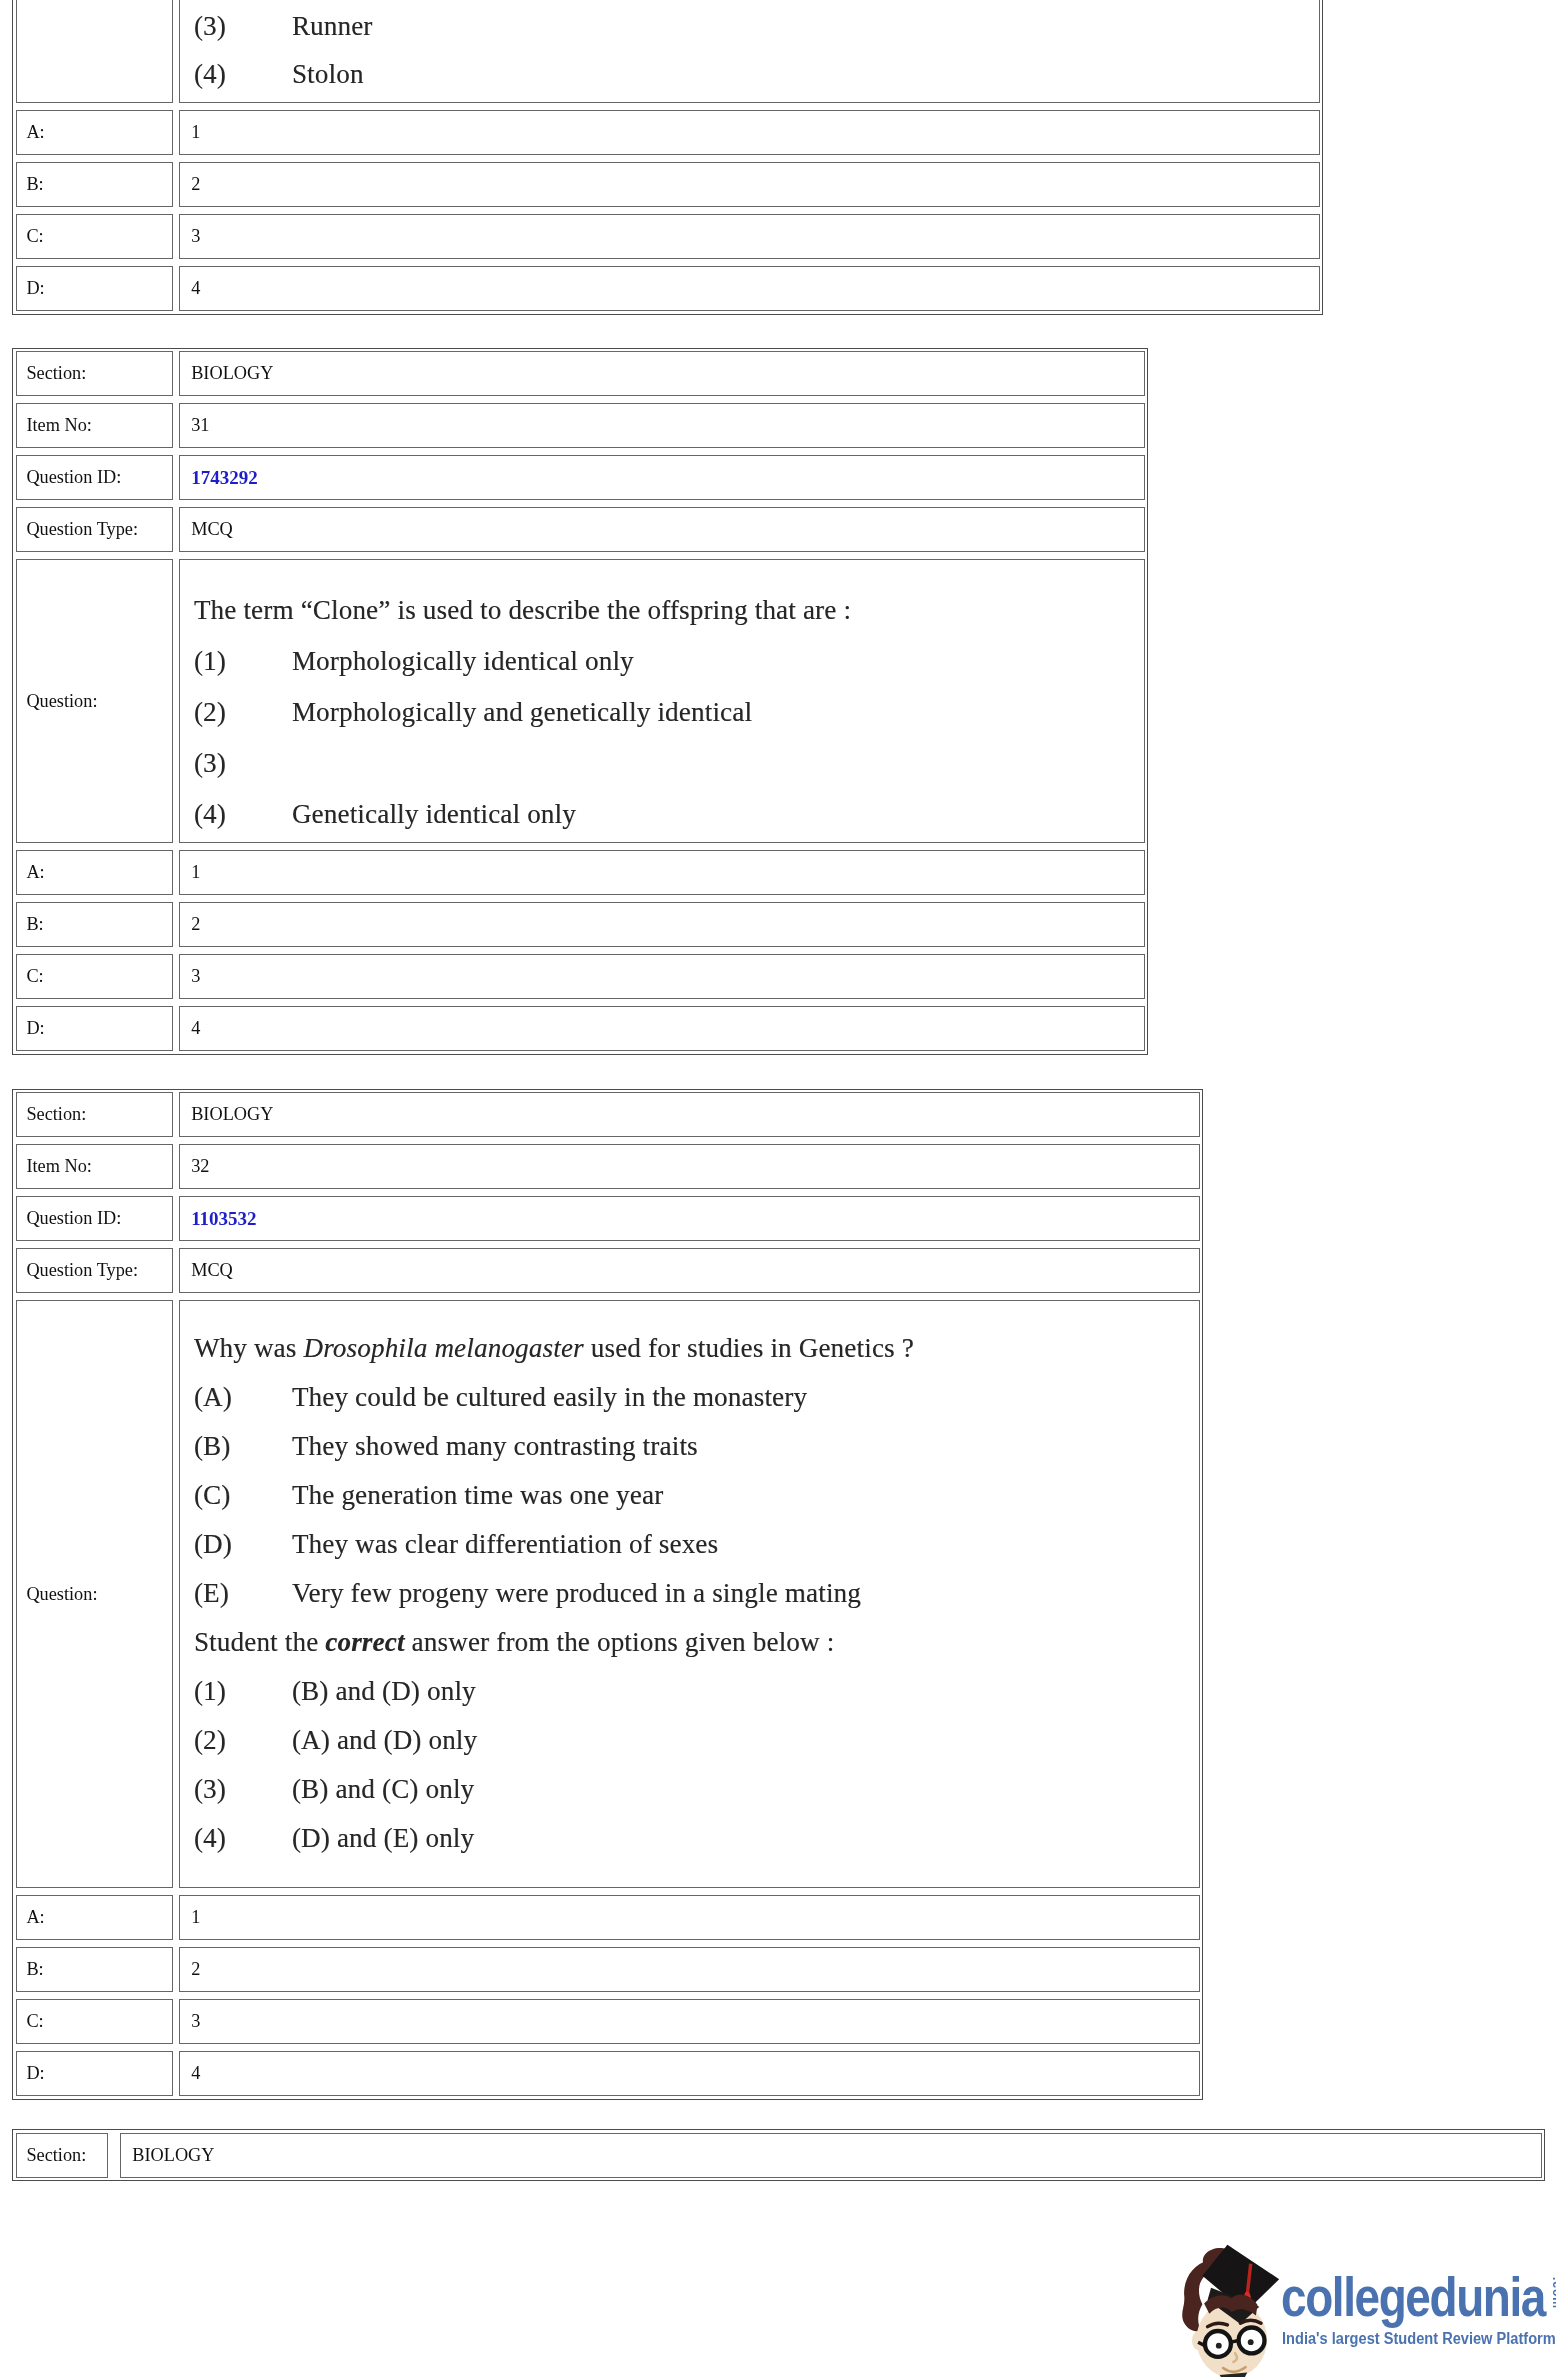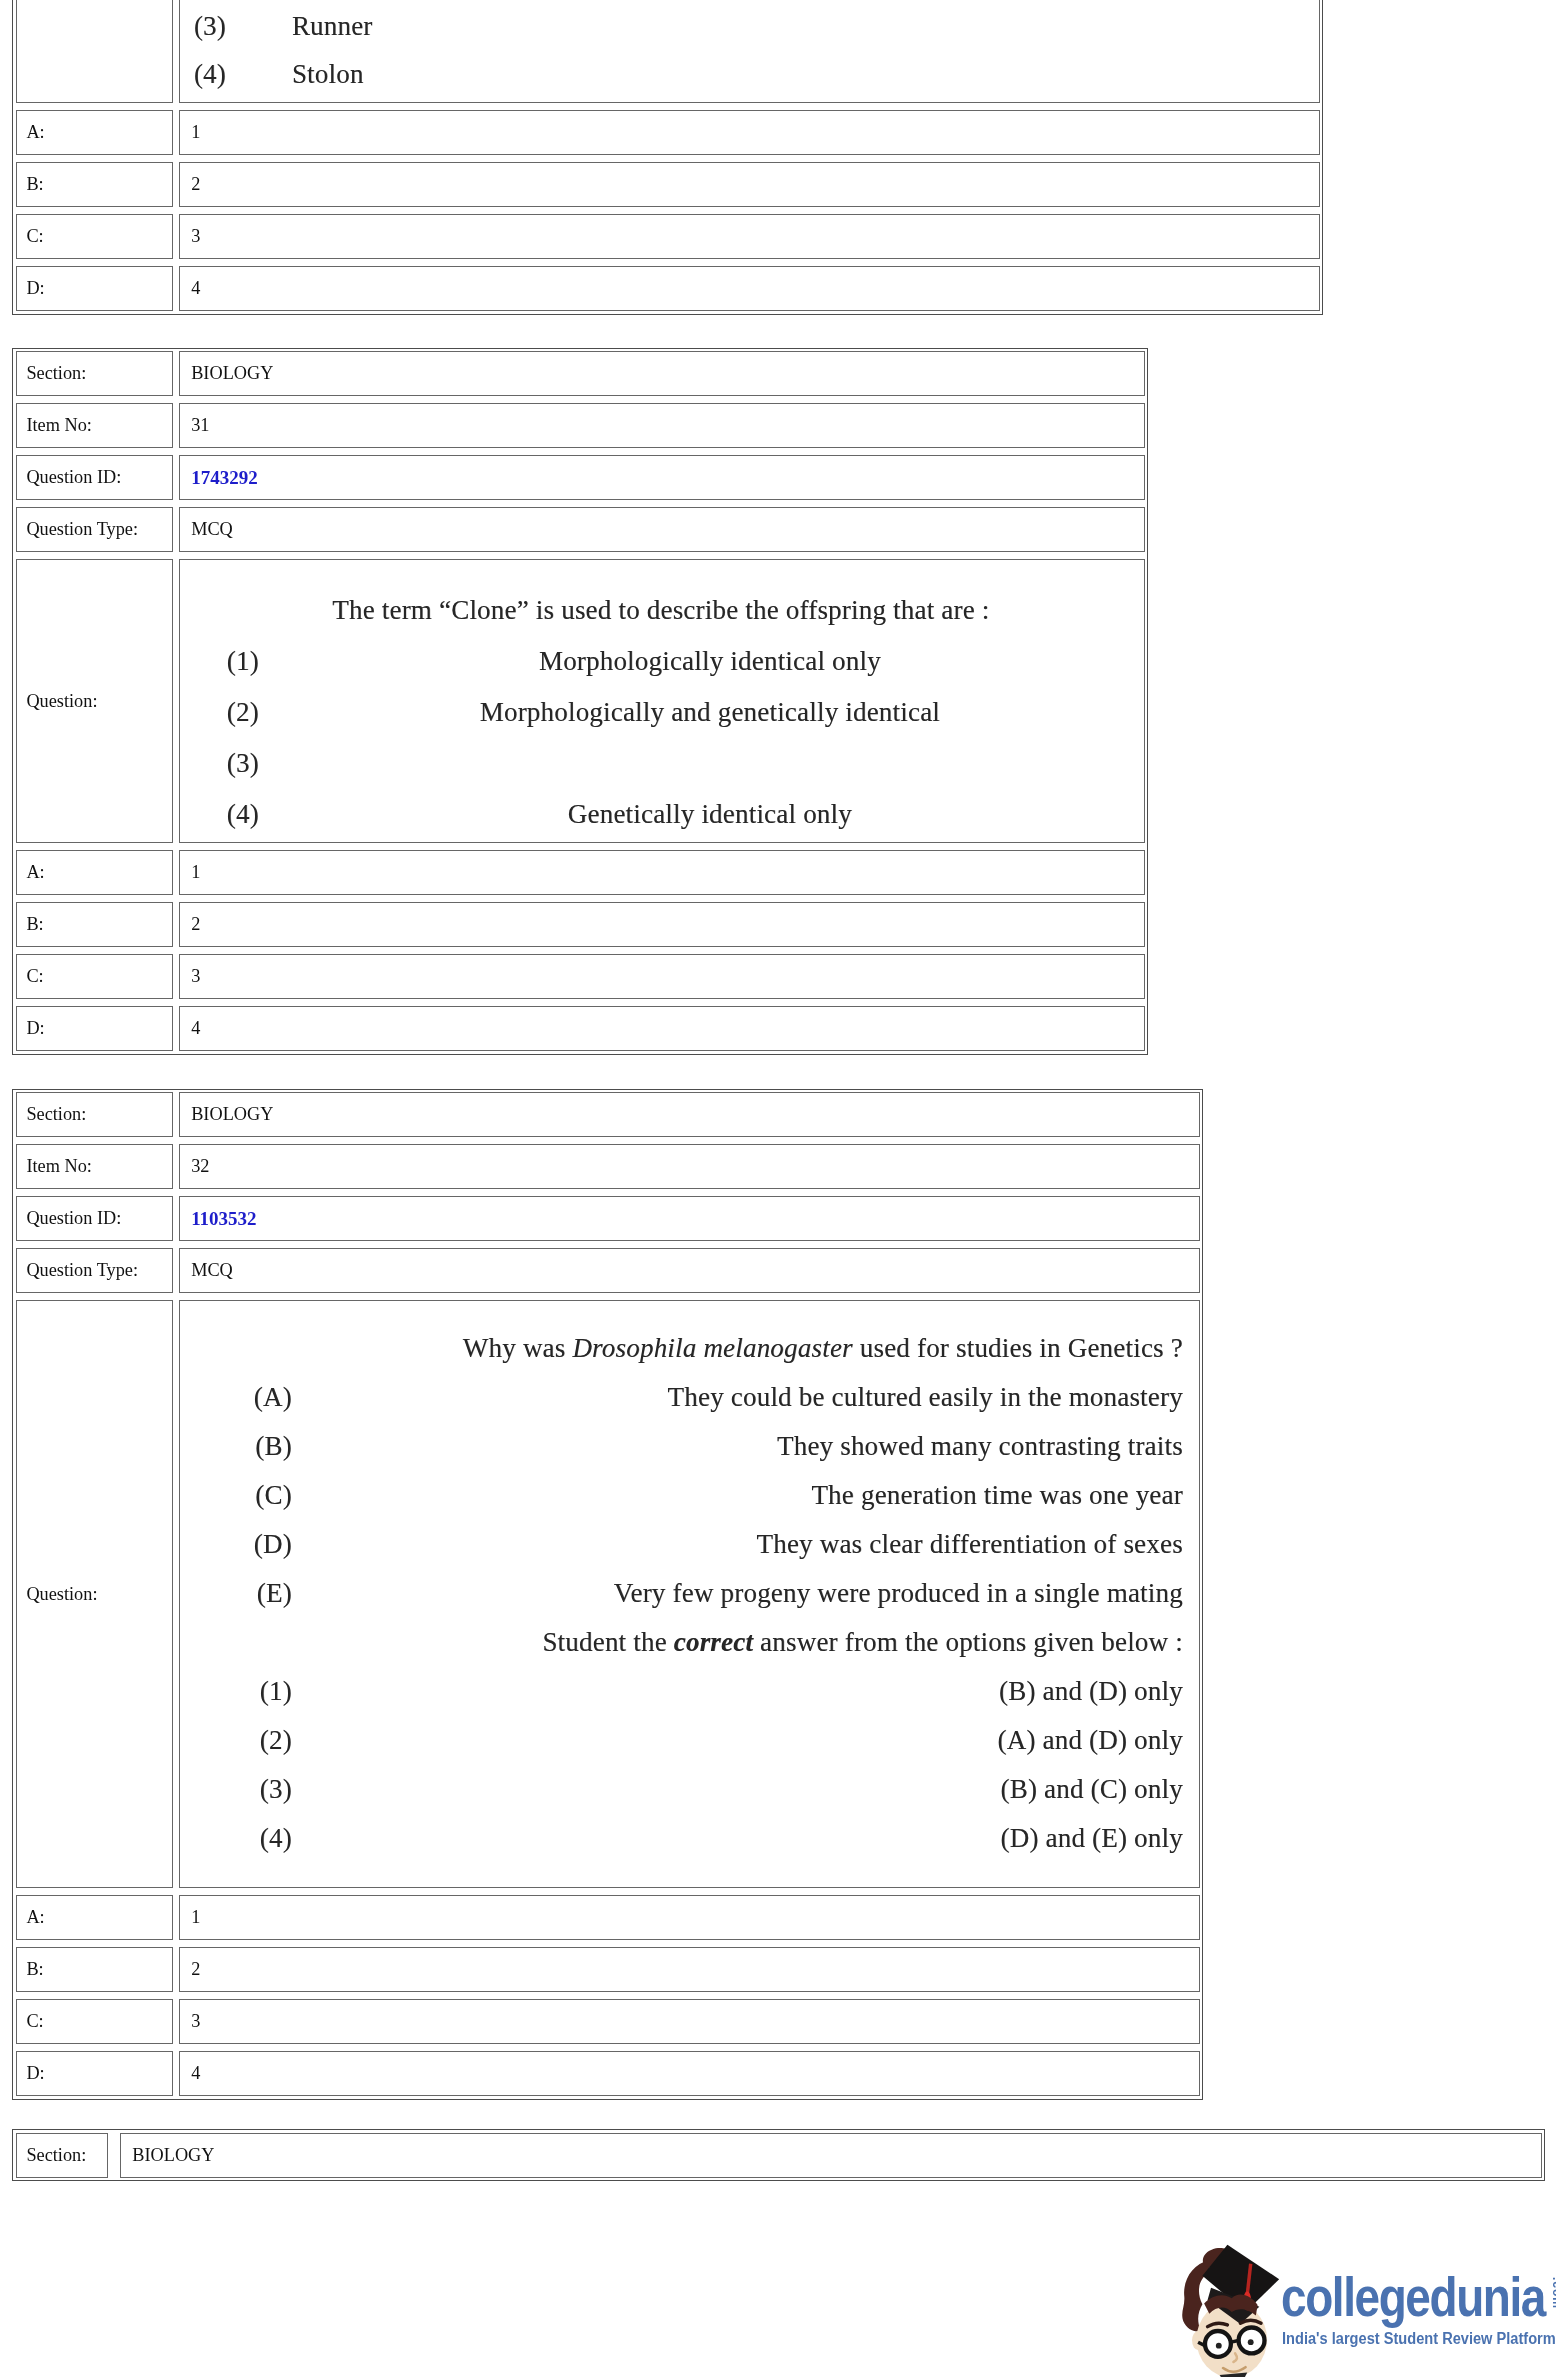--- a/index.html
+++ b/index.html
@@ -44,31 +44,31 @@
   .qt-foot .label-cell{flex:0 0 92px;}
   .qt-foot .trow{gap:12.2px;}
   .value-cell{flex:1;padding-left:11.3px;font-size:18.3px;}
   .link{color:var(--link-blue);font-weight:bold;font-size:19px;}
   
   .question-cell{
     display:block;
     padding:24.4px 15.7px 0 14px;
   }
   .prev-cell{height:103px;display:block;padding:1.7px 15.7px 0 14px;}
-  .q31-cell{height:284px;text-align:center;}
+  .q31-cell{height:284px;}
   .q32-cell{height:588px;padding-top:23px;}
   .scan{
     font-family:"Liberation Serif", serif;
     font-size:27px;
     color:#262626;
     text-shadow:0.4px 0.4px 0.6px rgba(60,60,60,0.45);
     letter-spacing:0.2px;
   }
   .qline{line-height:51px;}
-  .q32-cell .qline{line-height:49px;text-align:right;}
+  .q32-cell .qline{line-height:49px;}
   .prev-cell .qline{line-height:48px;}
   .opt{display:flex;}
   .opt .num{flex:0 0 98px;}
   .opt .txt{flex:1;}
   .it{font-style:italic;}
   .bd{font-weight:bold;font-style:italic;}
   
   .logo{position:absolute;left:1176px;top:2241px;width:401px;height:136px;}
   .mascot{position:absolute;left:0;top:1.7px;width:108px;height:138px;}
   .brand{

